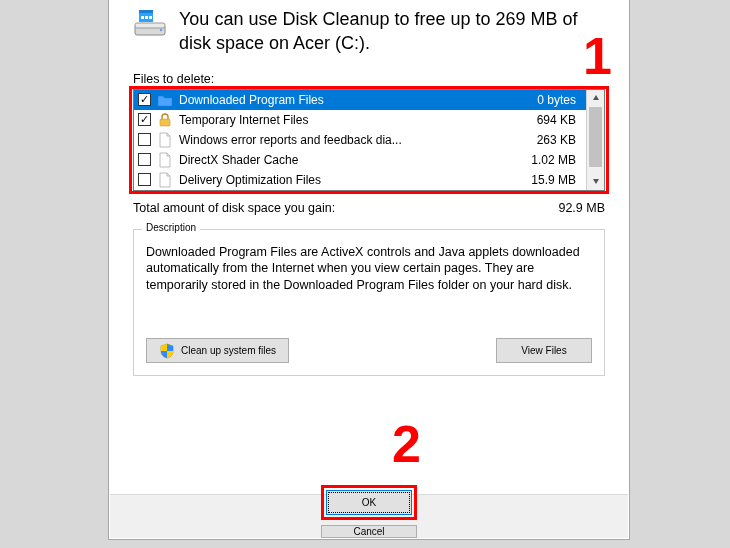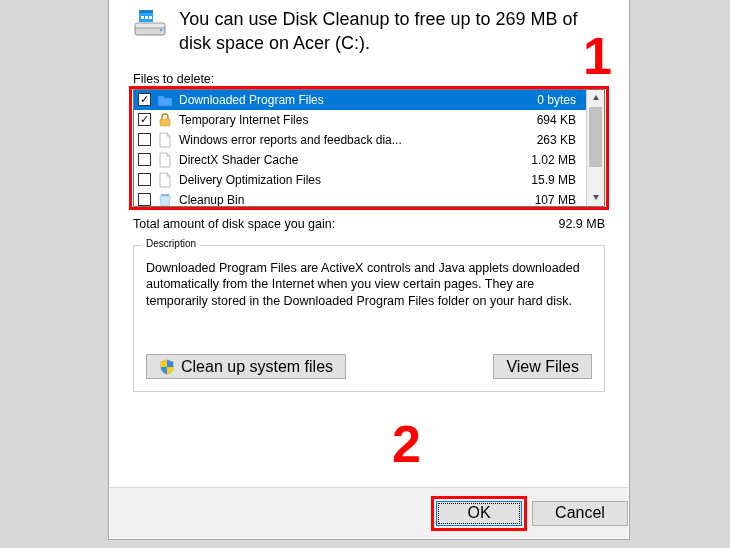--- a/index.html
+++ b/index.html
@@ -46,21 +46,21 @@
   .files-label {
     margin-top: 16px;
     margin-bottom: 3px;
     font-size: 12.5px;
   }
   .listbox-wrap {
     position: relative;
   }
   .listbox {
     border: 1px solid #7a7a7a;
-    height: 118px;
+    height: 102px;
     display: flex;
     box-sizing: border-box;
   }
   .list-rows {
     flex: 1;
     overflow: hidden;
   }
   .row {
     display: flex;
     align-items: center;
@@ -159,49 +159,50 @@
     justify-content: space-between;
     align-items: center;
     margin-top: 44px;
     position: relative;
   }
   .btn {
     background: #e1e1e1;
     border: 1px solid #adadad;
     height: 25px;
     padding: 0 12px;
-    font-size: 16px;
+    font-size: 10px;
     font-family: inherit;
     display: inline-flex;
     align-items: center;
     gap: 6px;
     cursor: default;
   }
   .btn.wide { min-width: 96px; justify-content: center; }
   .btn.ok {
     border: 1px solid #0078d7;
     outline: 1px dotted #000;
     outline-offset: -3px;
     min-width: 86px;
     justify-content: center;
   }
   .bottom-bar {
     position: absolute;
     left: 1px;
     right: 1px;
     bottom: 1px;
-    height: 51px;
+    height: 44px;
     background: #f0f0f0;
     border-top: 1px solid #d9d9d9;
     display: flex;
     align-items: center;
     justify-content: flex-end;
     gap: 10px;
     padding-right: 0;
     box-sizing: border-box;
+    flex-direction: column;
   }
   
   .anno-num {
     position: absolute;
     color: #ff0000;
     font-weight: 900;
     font-size: 52px;
     font-family: Arial, sans-serif;
     line-height: 1;
   }

